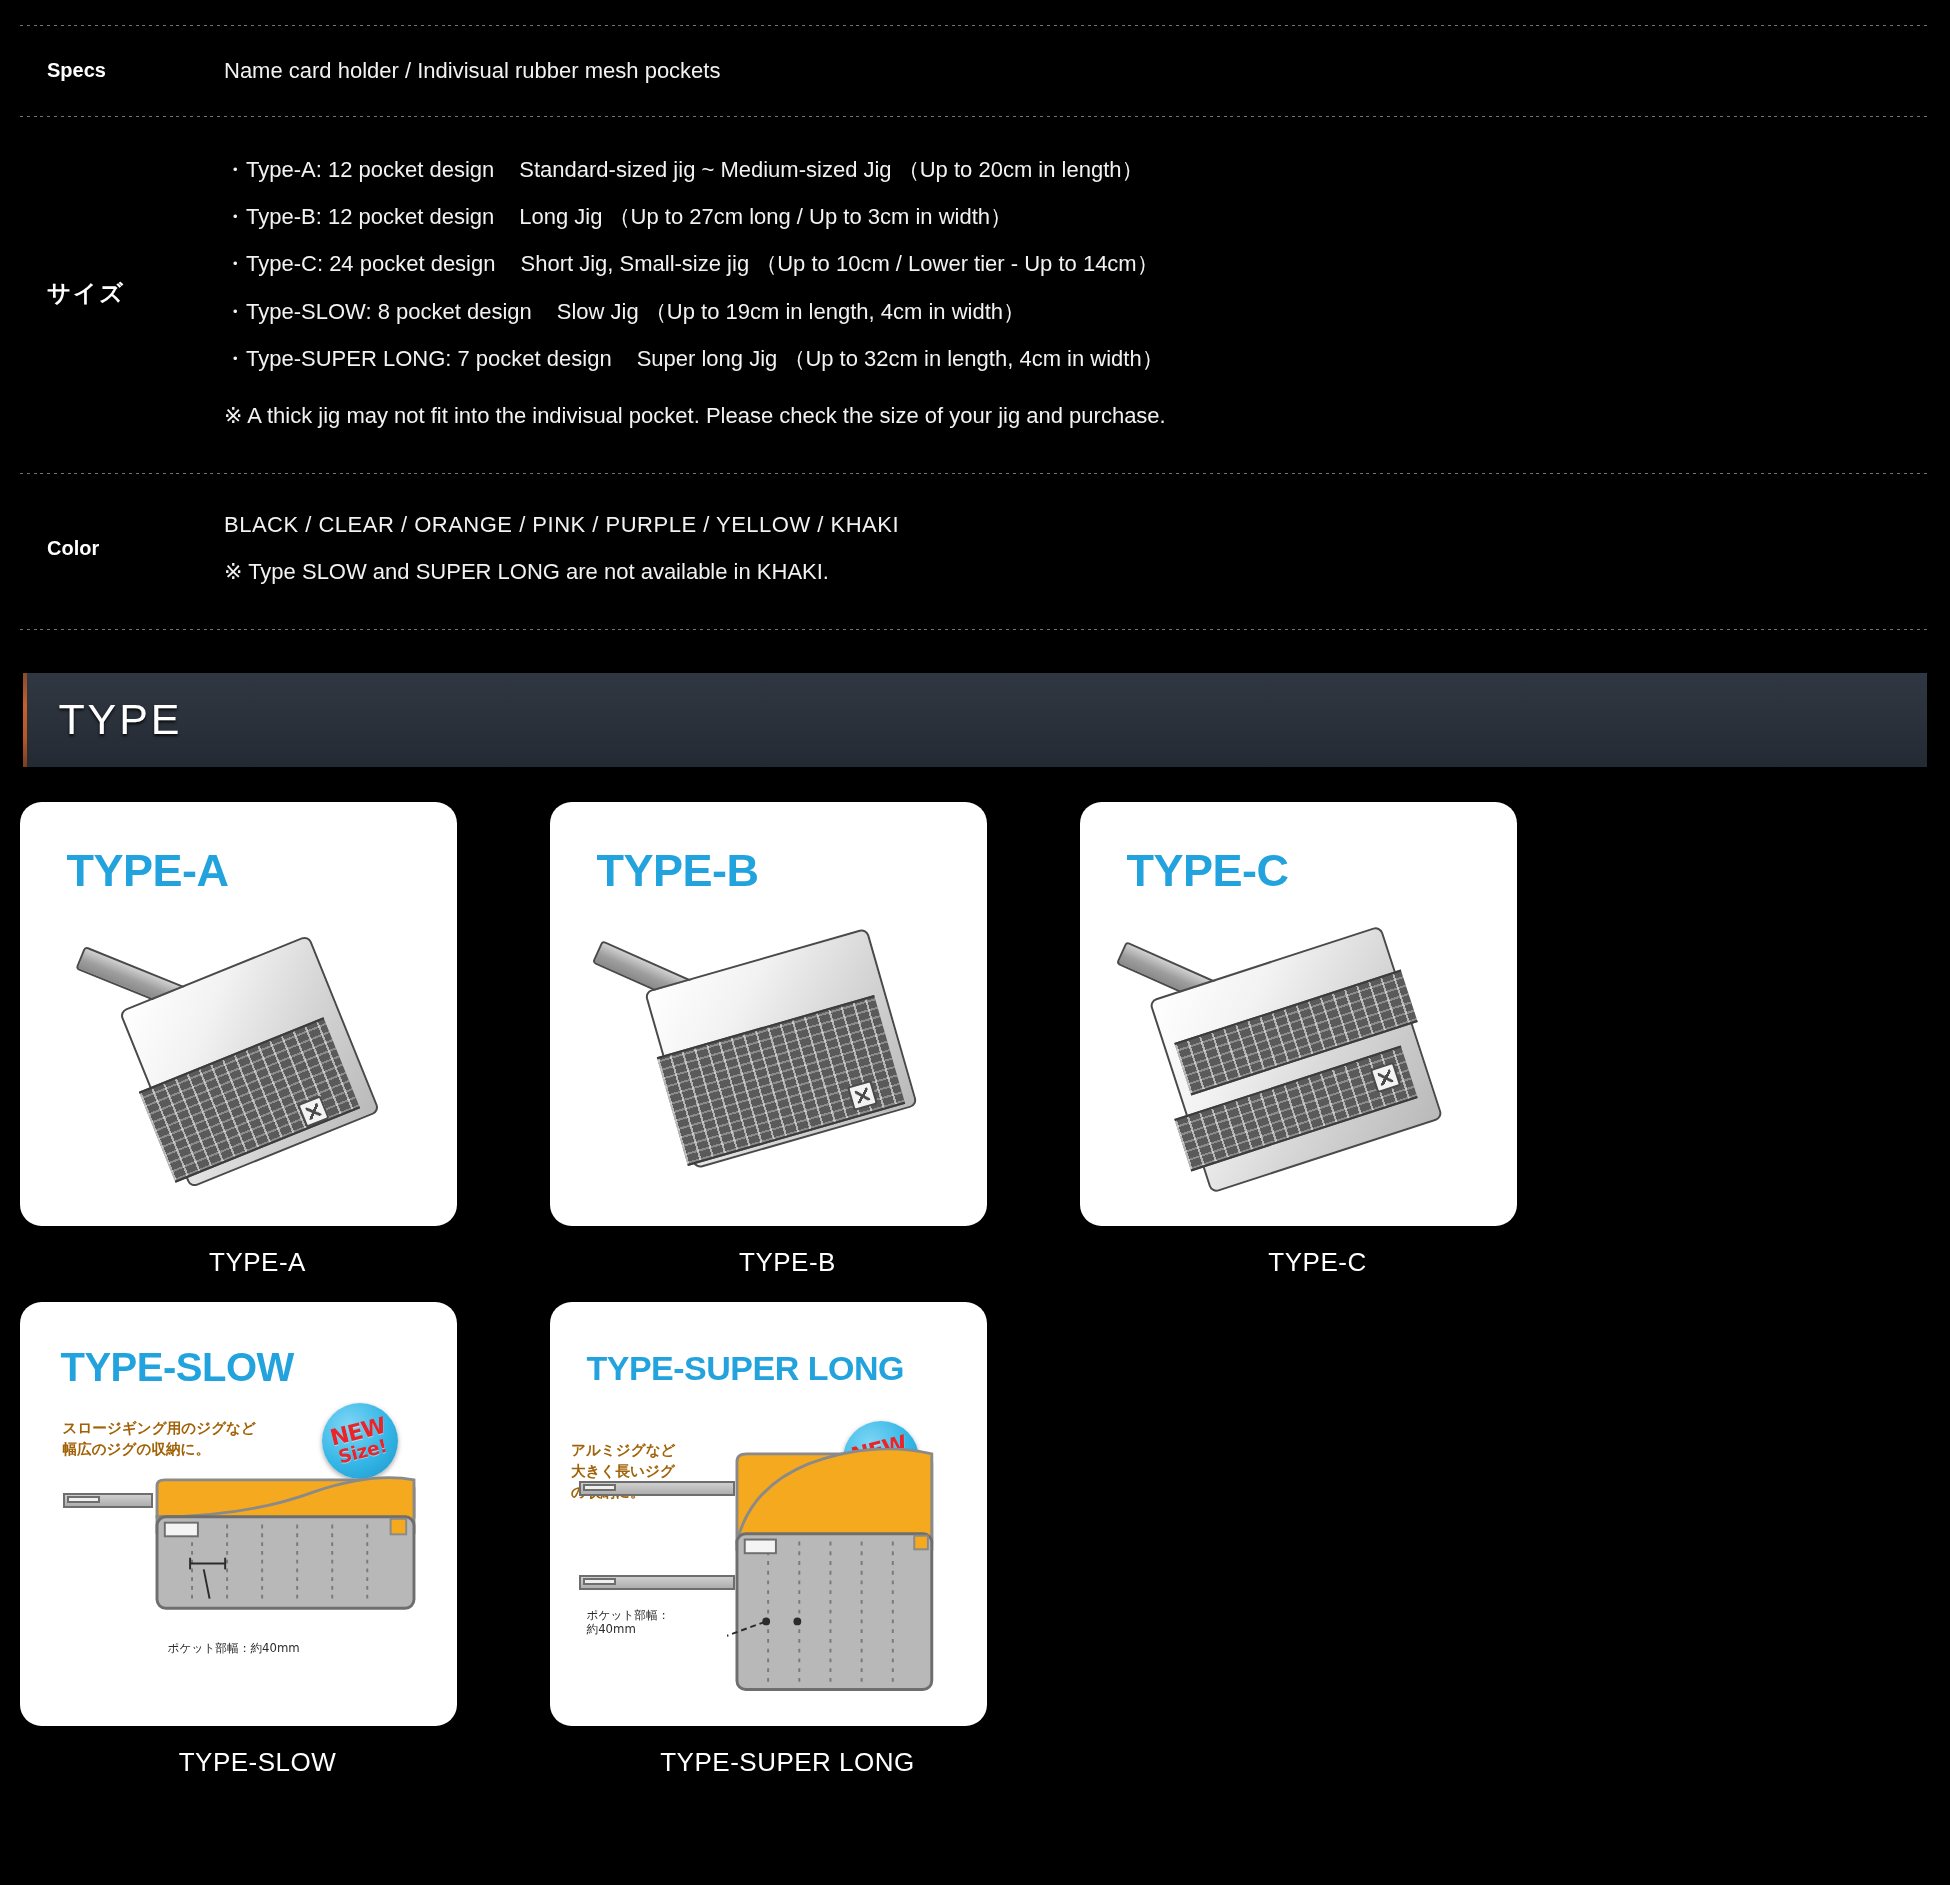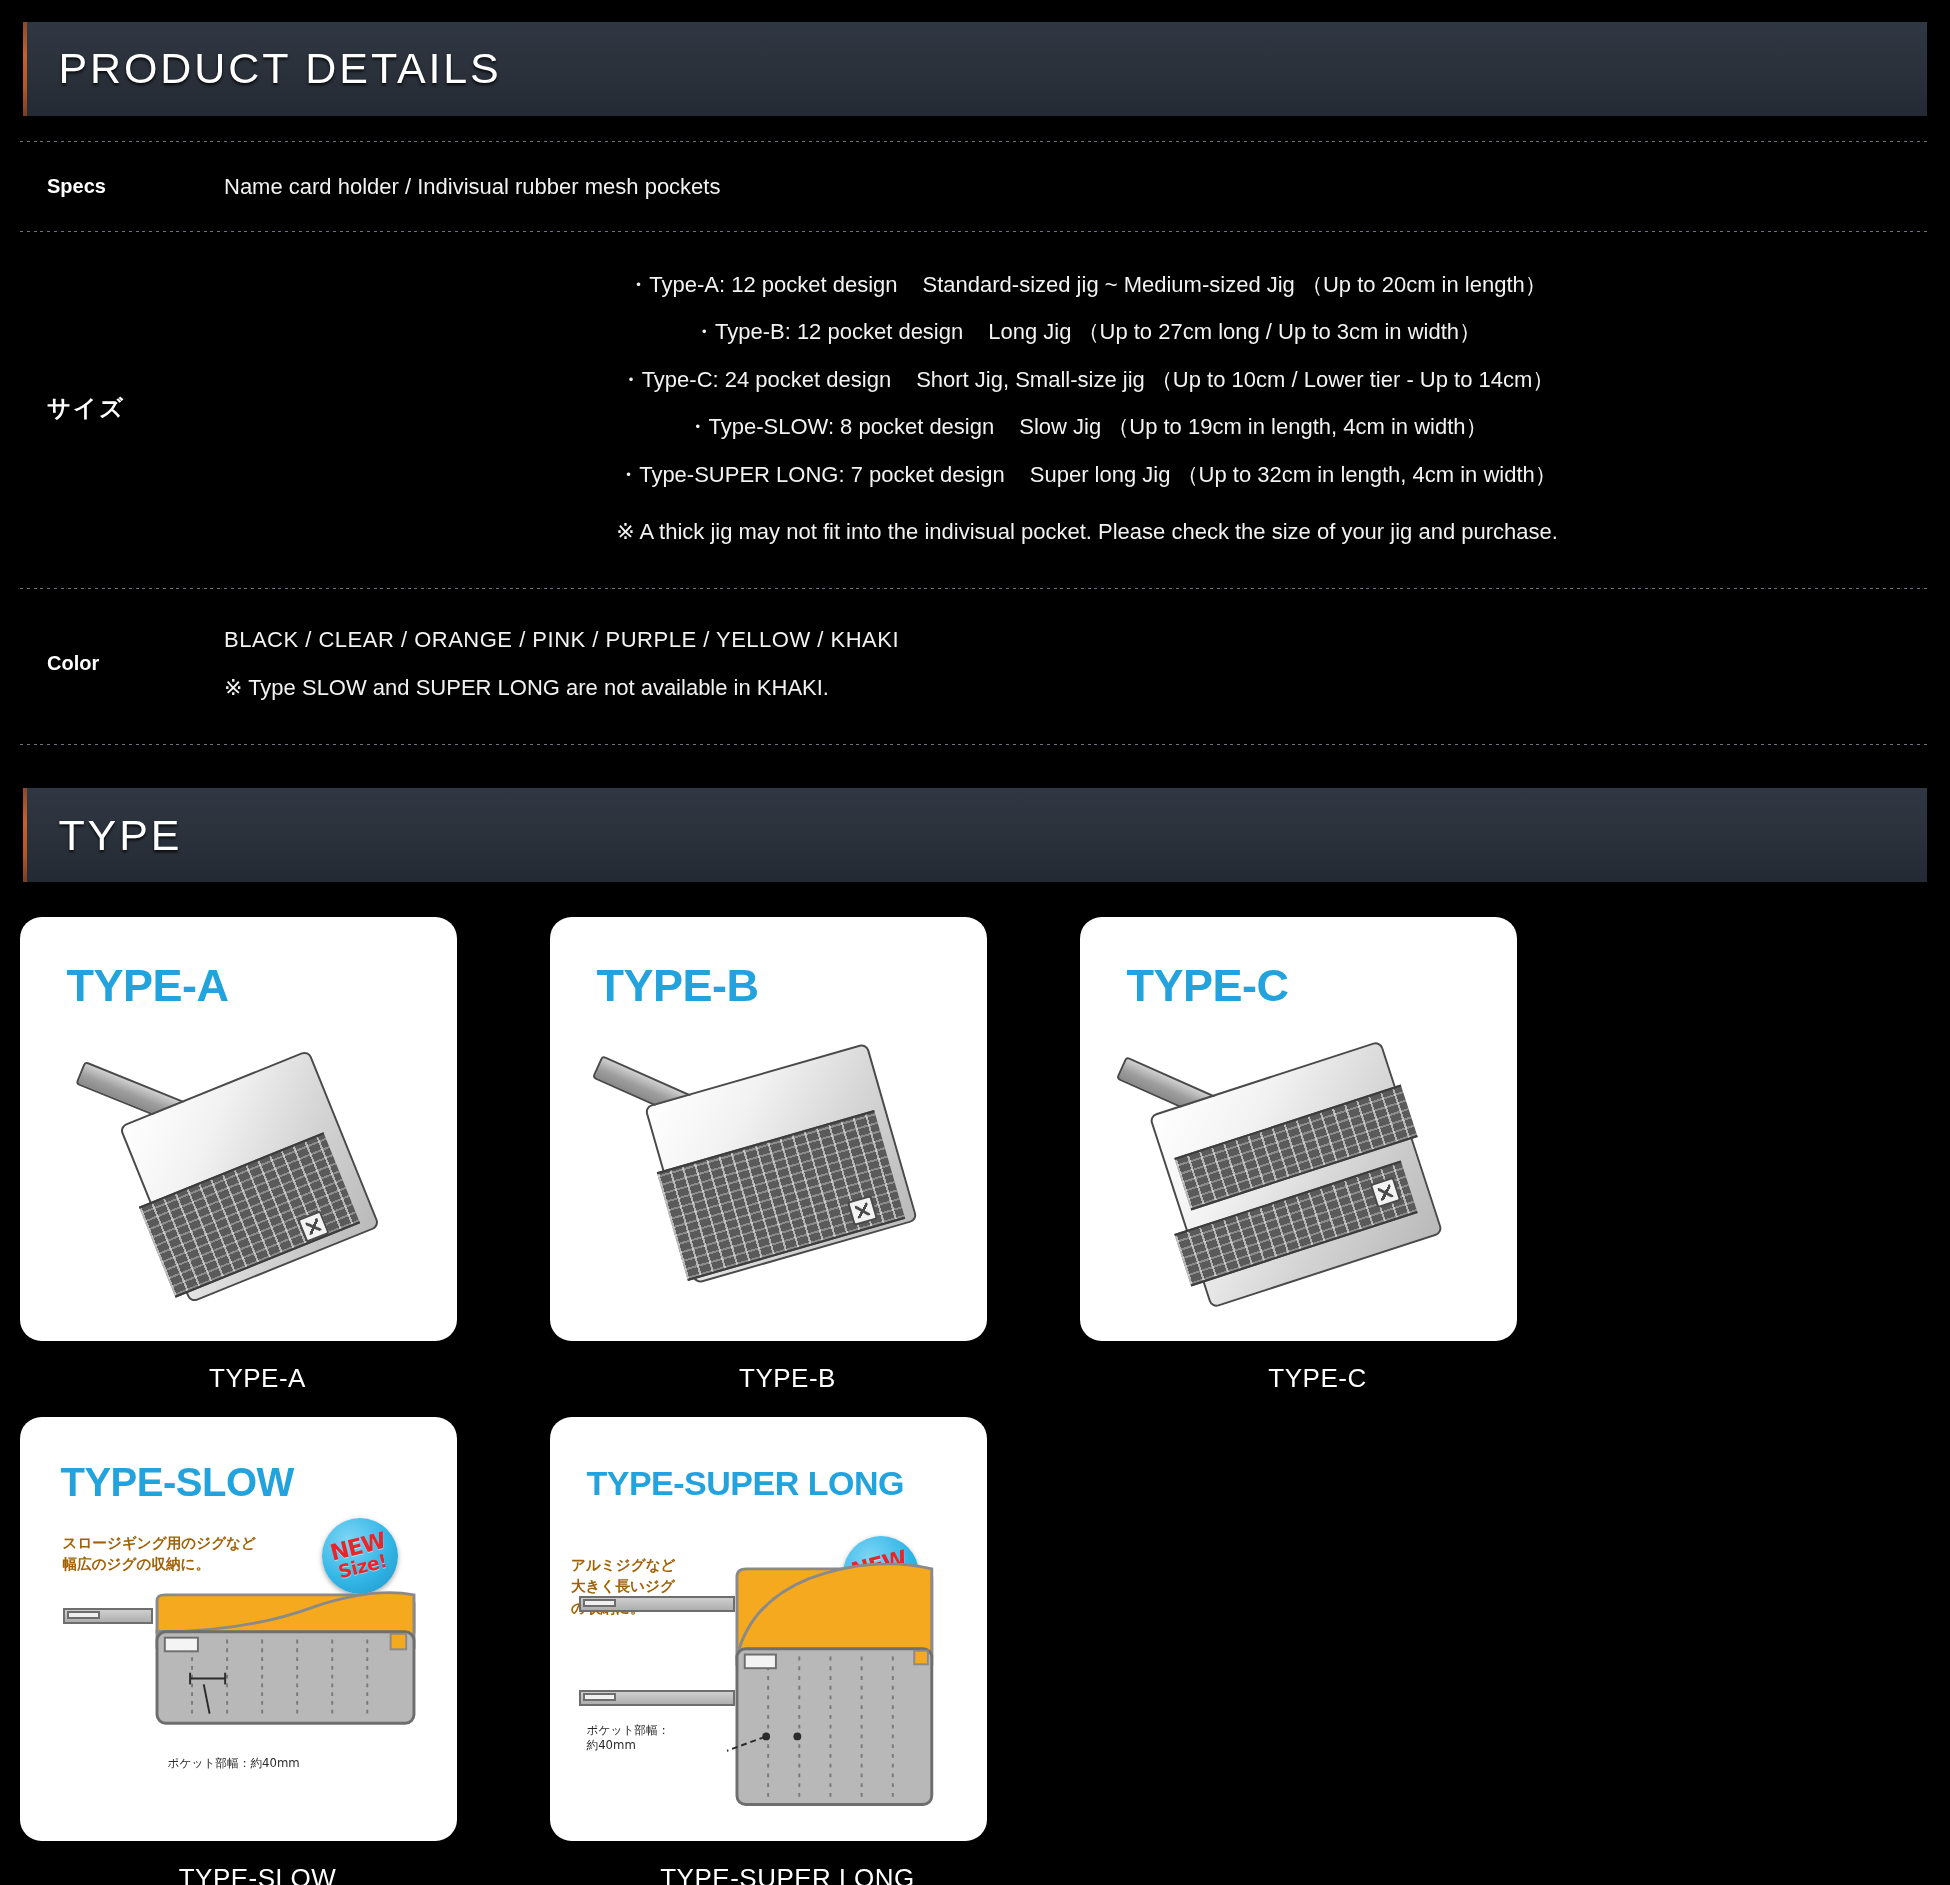--- a/index.html
+++ b/index.html
@@ -70,21 +70,21 @@
     font-size: 23.4px;
     letter-spacing: 2px;
   }
   .spec-value {
     flex: 1 1 auto;
     color: #f2f2f2;
     font-size: 22px;
     line-height: 1.62;
   }
   .spec-value .line { white-space: nowrap; }
-  .size-list .line { padding: 5.9px 0; text-align: center; }
+  .size-list .line { padding: 5.9px 0; }
   .size-list .seg-type { display: inline-block; }
   .size-list .seg-desc { display: inline-block; margin-left: 25px; }
   .note { margin-top: 9.8px; }
   .color-list { letter-spacing: 0.5px; }
   .color-note { margin-top: 11.7px; }
 
   
   .type-grid {
     margin: 35px 19.5px 0 19.5px;
     display: flex;
@@ -224,24 +224,20 @@
     line-height: 1.25;
     font-family: "DejaVu Sans", "Liberation Sans", sans-serif;
     white-space: pre-line;
   }
 </style>
 </head>
 <body>
 
 <div class="page">
 
-  <div class="section-header" style="margin-top:21.5px;">
-    <div class="accent"></div>
-    <div class="title">PRODUCT DETAILS</div>
-  </div>
 
   <div style="height:25px;"></div>
   <div class="divider"></div>
 
   <div class="spec-row" style="padding:27px 0;">
     <div class="spec-label">Specs</div>
     <div class="spec-value">Name card holder / Indivisual rubber mesh pockets</div>
   </div>
 
   <div class="divider"></div>

